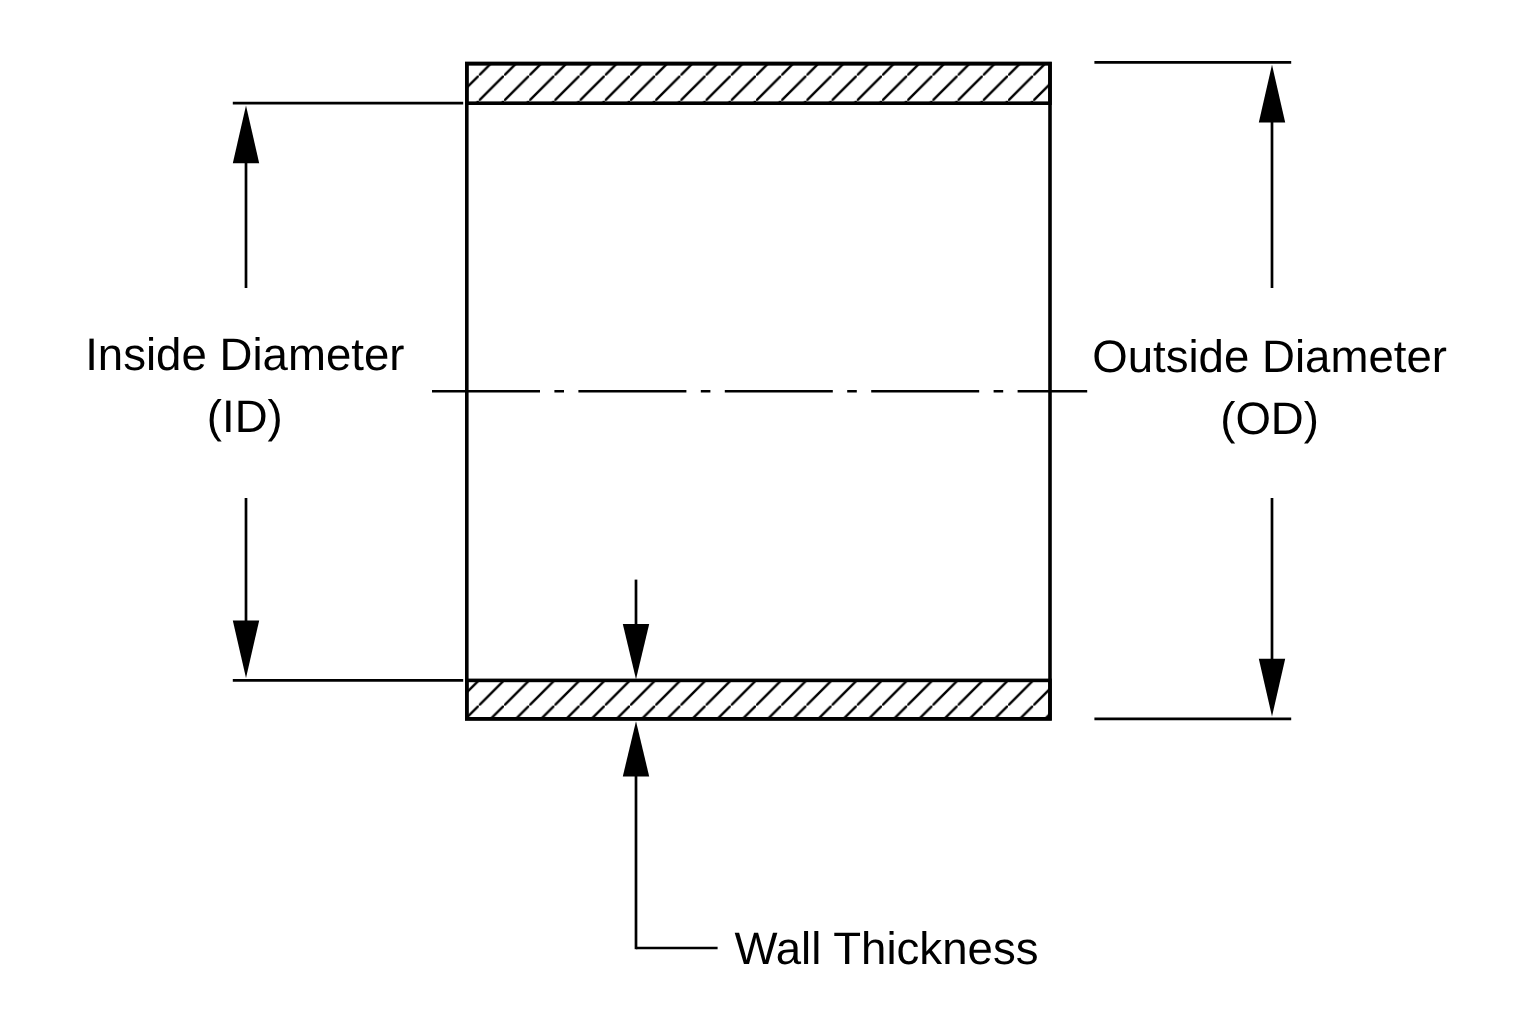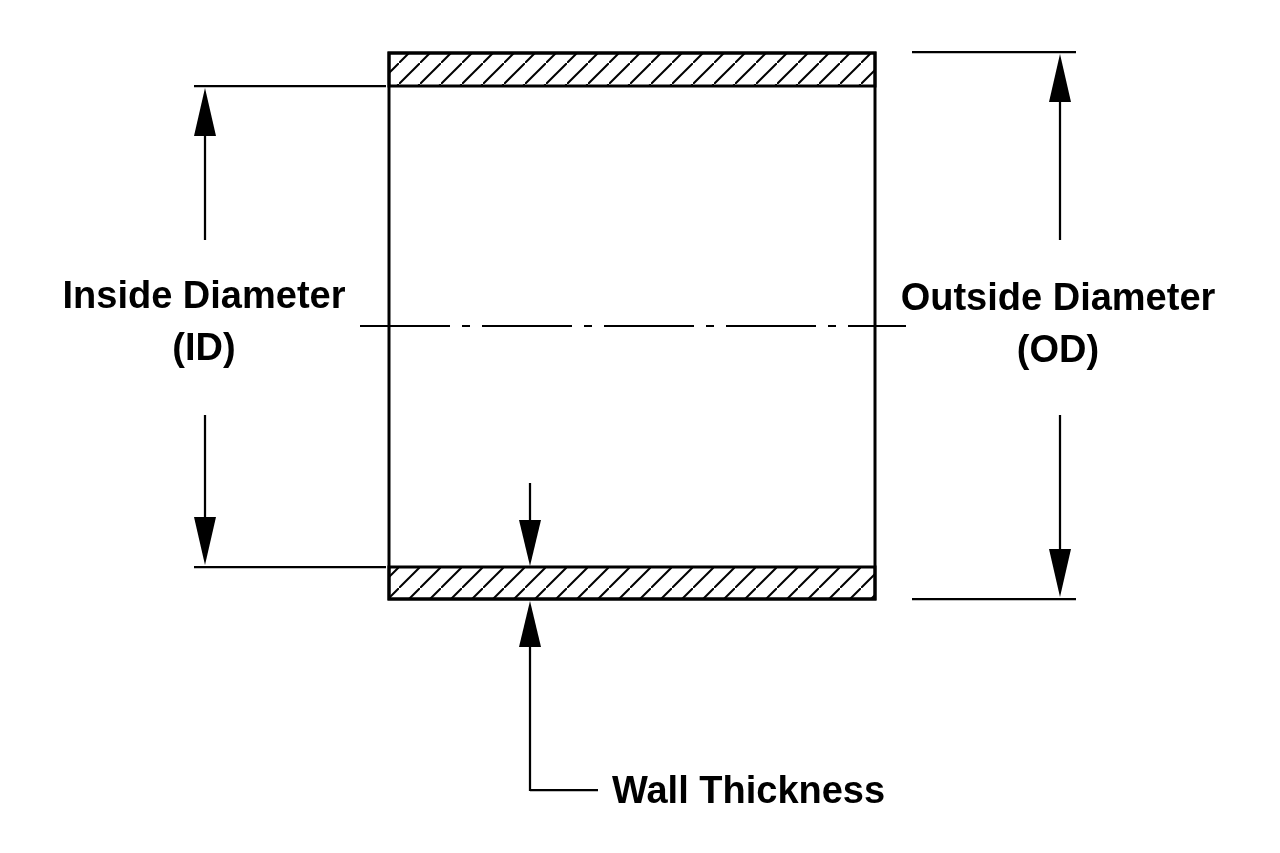--- a/index.html
+++ b/index.html
@@ -9,21 +9,20 @@
     width: 1280px;
     height: 853px;
     font-family: "Liberation Sans", sans-serif;
   }
   .stage {
     position: relative;
     width: 1280px;
     height: 853px;
     background: #ffffff;
     overflow: hidden;
-    font-weight: bold;
   }
   svg { display: block; }
   .line {
     stroke: #000000;
     stroke-width: 2.25;
     fill: none;
   }
   .thick {
     stroke: #000000;
     stroke-width: 3;

